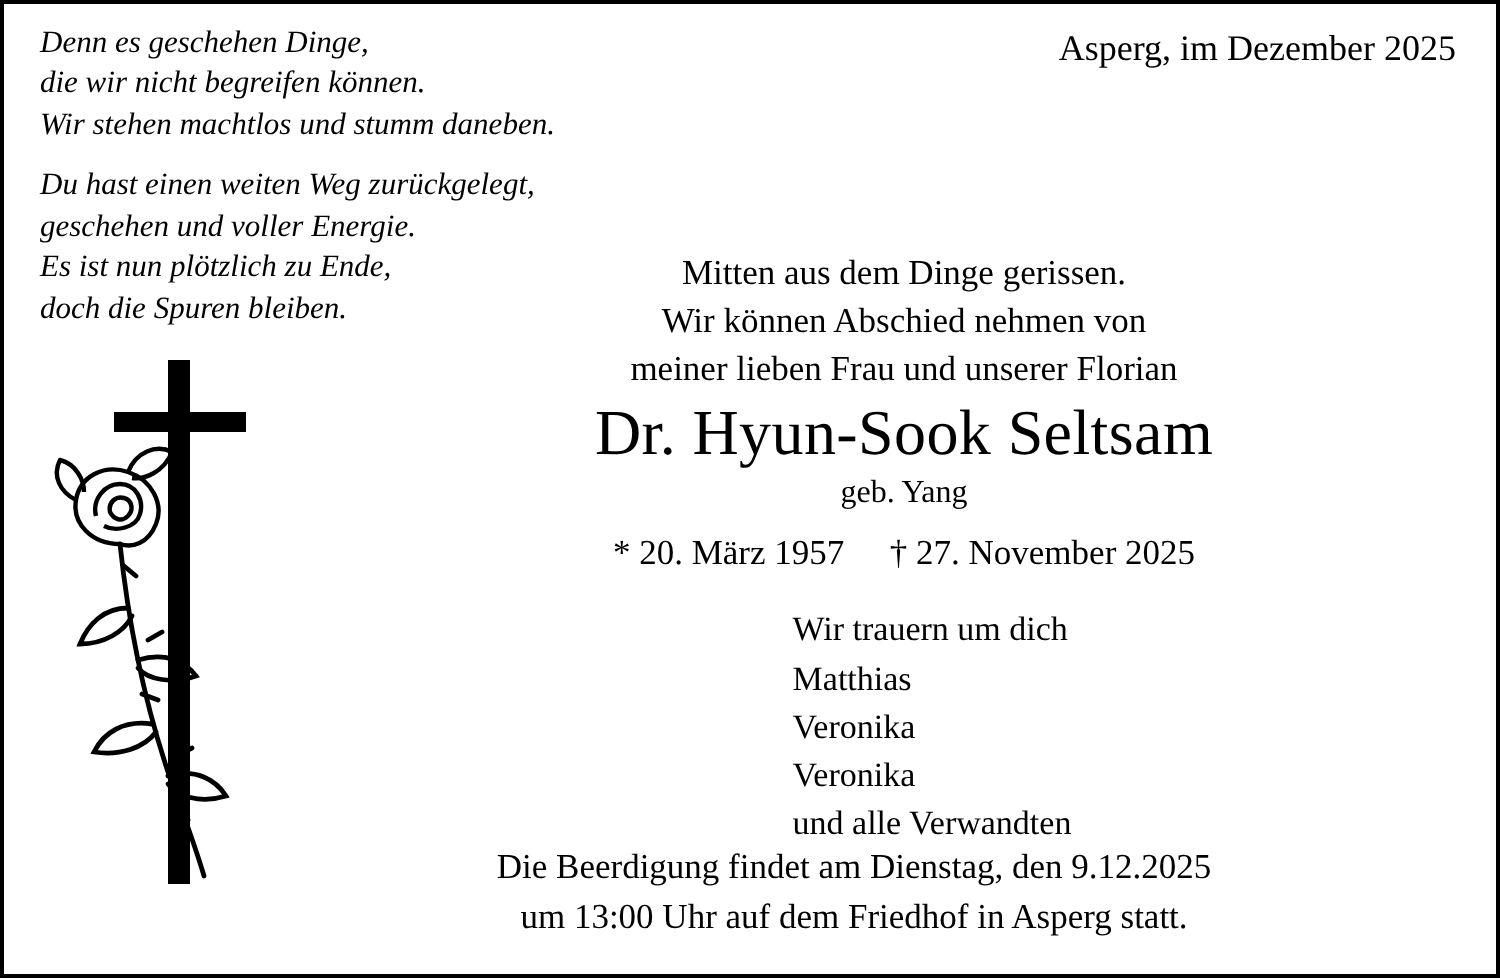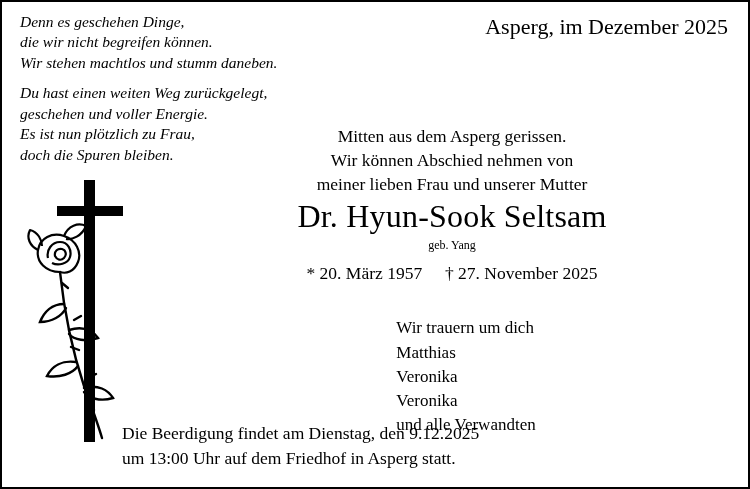--- a/index.html
+++ b/index.html
@@ -43,21 +43,21 @@
   }
   .poem div {
     white-space: nowrap;
   }
 
   
   .place-date {
     position: absolute;
     right: 20px;
     top: 12px;
-    font-size: 22px;
+    font-size: 18px;
     text-align: right;
     white-space: nowrap;
   }
 
   
   .artwork {
     position: absolute;
     left: 22px;
     top: 178px;
     width: 132px;
@@ -83,52 +83,52 @@
     white-space: nowrap;
   }
   .name {
     margin-top: 2px;
     font-size: 32px;
     letter-spacing: 0.2px;
     white-space: nowrap;
   }
   .maiden {
     margin-top: 3px;
-    font-size: 12px;
+    font-size: 16px;
   }
   .dates {
     margin-top: 10px;
     font-size: 17.5px;
     white-space: nowrap;
   }
   .dates .sep {
     display: inline-block;
     width: 14px;
   }
 
   
   .mourners {
-    margin-top: 32px;
+    margin-top: 16px;
     font-size: 17px;
     line-height: 1.42;
     text-align: left;
     display: inline-block;
     margin-left: 28px;
   }
   .mourners div {
     white-space: nowrap;
   }
 
   
   .closing {
     position: absolute;
     left: 120px;
     right: 16px;
     bottom: 16px;
-    text-align: left;
+    text-align: center;
     font-size: 17.5px;
     line-height: 1.42;
   }
   .closing div {
     white-space: nowrap;
   }
 </style>
 </head>
 <body>
 
@@ -139,21 +139,21 @@
 
     <div class="poem">
       <div class="stanza">
         <div>Denn es geschehen Dinge,</div>
         <div>die wir nicht begreifen können.</div>
         <div>Wir stehen machtlos und stumm daneben.</div>
       </div>
       <div class="stanza">
         <div>Du hast einen weiten Weg zurückgelegt,</div>
         <div>geschehen und voller Energie.</div>
-        <div>Es ist nun plötzlich zu Frau,</div>
+        <div>Es ist nun plötzlich zu Ende,</div>
         <div>doch die Spuren bleiben.</div>
       </div>
     </div>
 
     <div class="artwork">
       <svg width="132" height="268" viewBox="0 0 132 268" xmlns="http://www.w3.org/2000/svg">
 
         <g fill="#000000">
           <rect x="60" y="0" width="11" height="262"></rect>
           <rect x="33" y="26" width="66" height="10"></rect>
@@ -173,23 +173,23 @@
           <path d="M24 78 C 22 70, 28 62, 36 62 C 44 62, 48 70, 46 77 C 44 84, 34 86, 28 83"></path>
           <path d="M31 76 C 30 71, 34 68, 38 69 C 42 70, 43 75, 40 78 C 37 81, 33 80, 31 76 Z"></path>
           <path d="M14 70 C 6 66, 2 58, 6 50 C 14 52, 18 60, 18 66"></path>
           <path d="M40 56 C 44 46, 54 42, 62 46 C 58 56, 48 60, 42 59"></path>
         </g>
       </svg>
     </div>
 
     <div class="main">
       <div class="intro">
-        <div>Mitten aus dem Asperg gerissen.</div>
+        <div>Mitten aus dem Dinge gerissen.</div>
         <div>Wir können Abschied nehmen von</div>
-        <div>meiner lieben Frau und unserer Mutter</div>
+        <div>meiner lieben Frau und unserer Florian</div>
       </div>
 
       <div class="name">Dr. Hyun-Sook Seltsam</div>
       <div class="maiden">geb. Yang</div>
 
       <div class="dates">
         <span>* 20. März 1957</span>
         <span class="sep"></span>
         <span>† 27. November 2025</span>
       </div>

